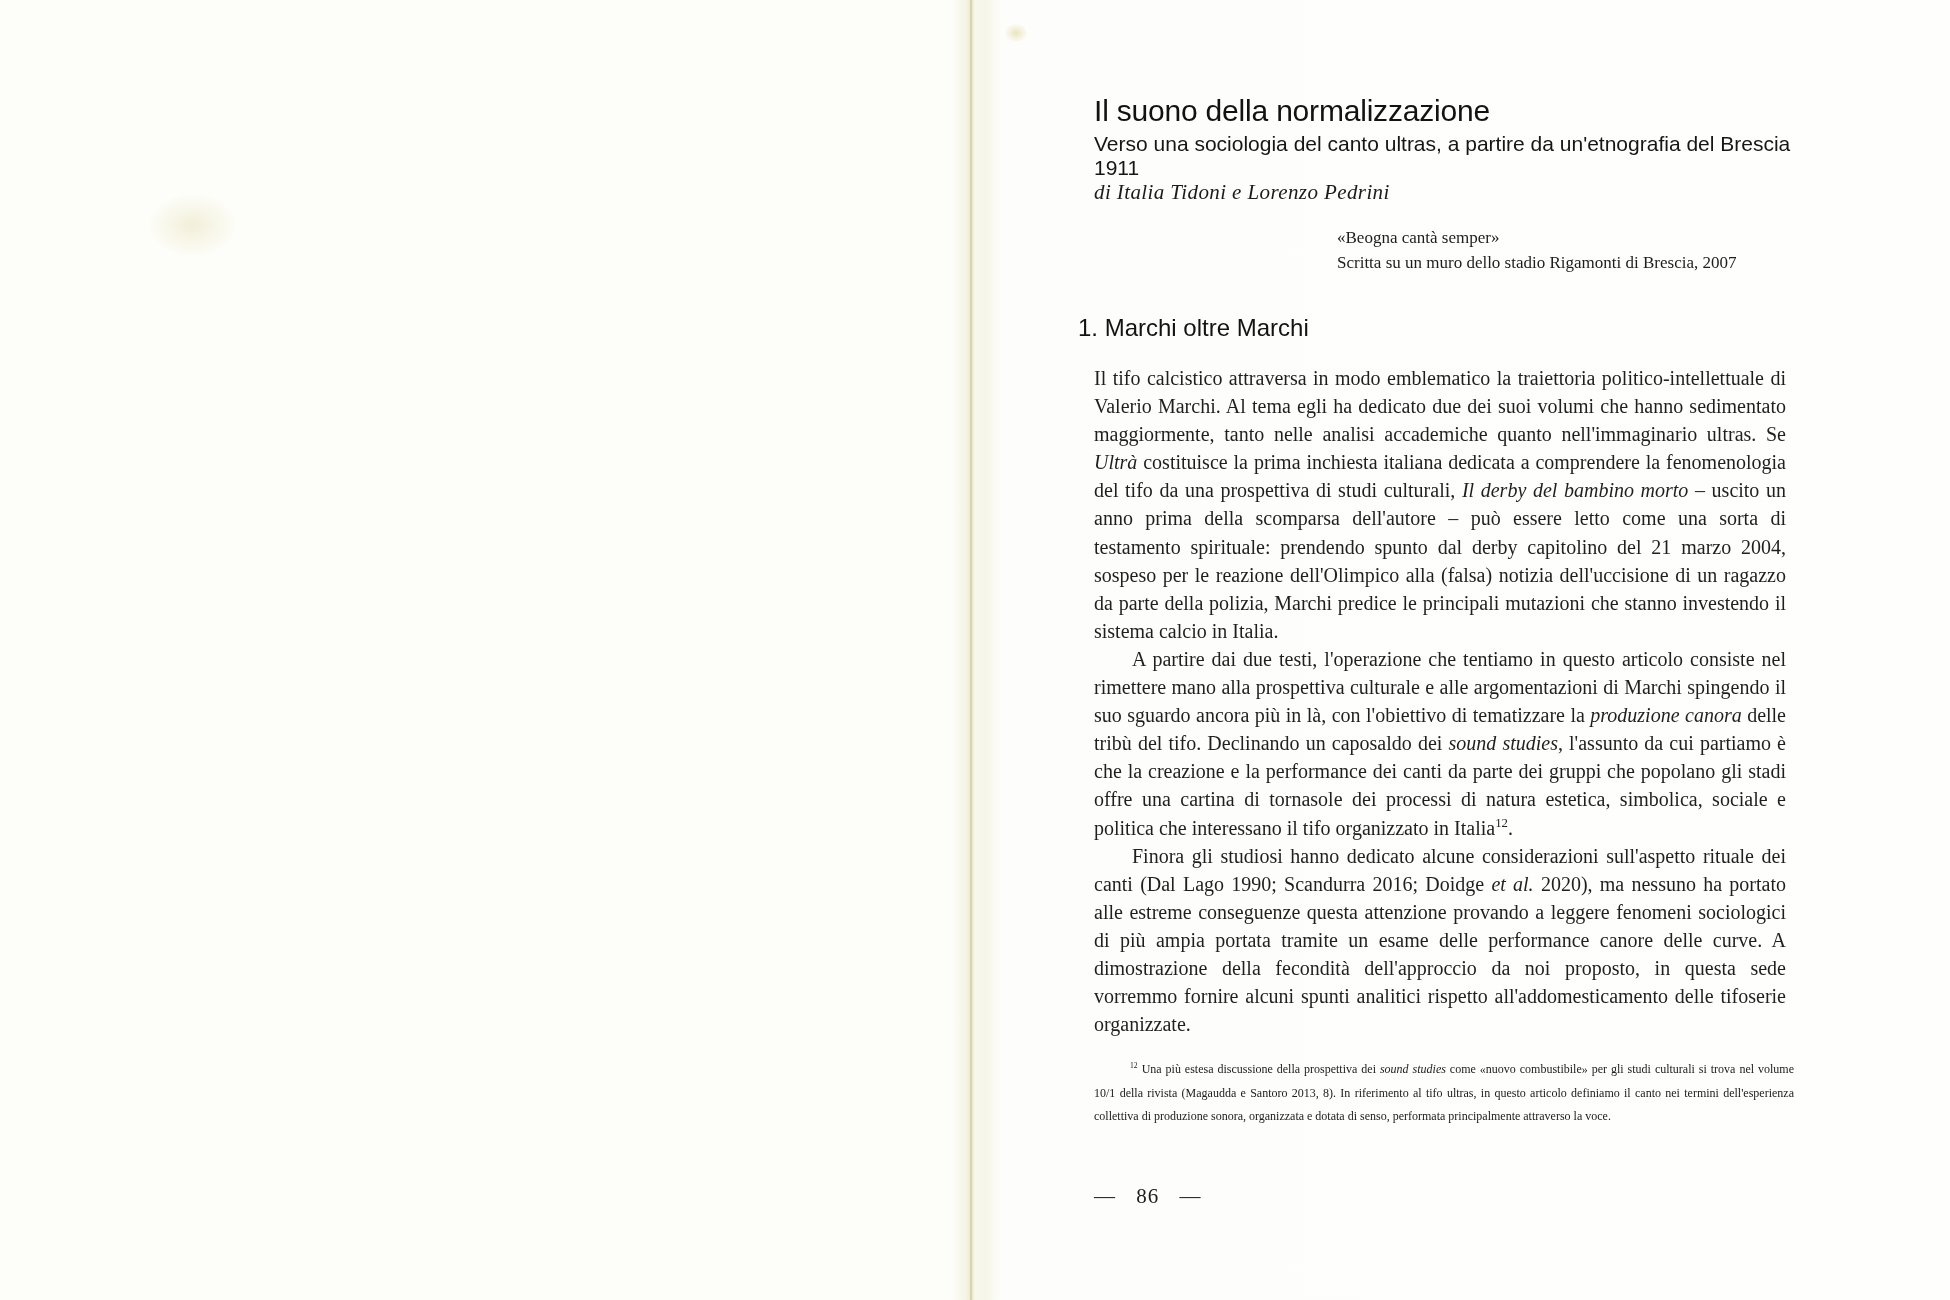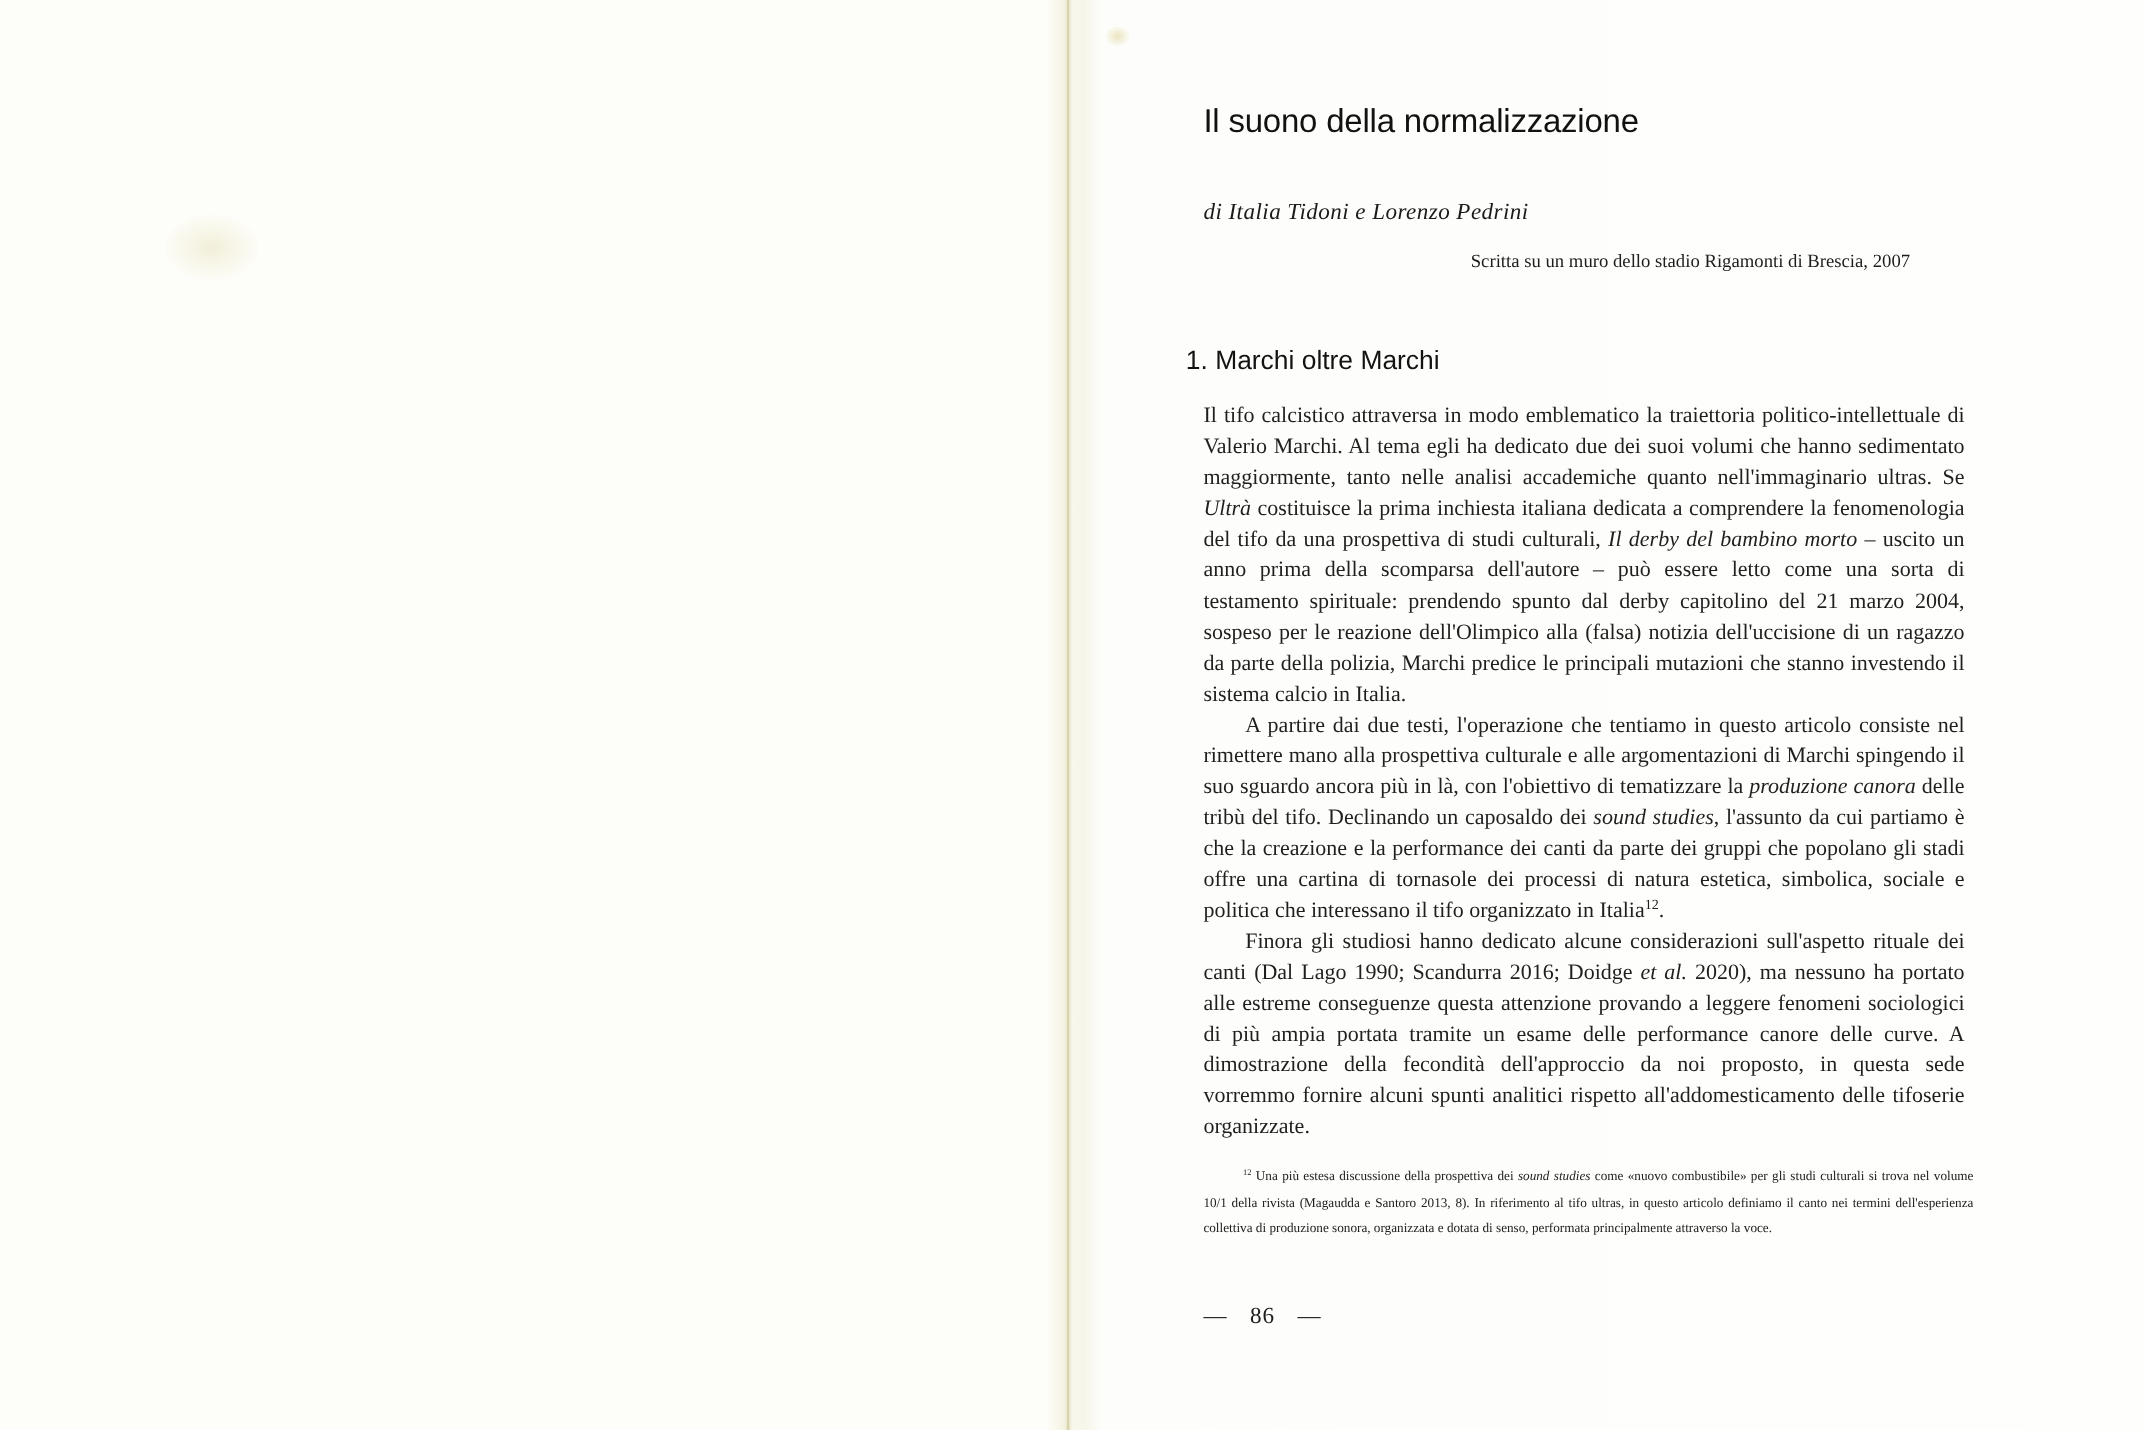--- a/index.html
+++ b/index.html
@@ -165,24 +165,26 @@
 
   <div class="book-spine"></div>
   <div class="spine-line"></div>
   <div class="smudge-dot"></div>
 
   <div class="page-right">
 
 
     <div class="article-title">Il suono della normalizzazione</div>
 
+    <div class="article-subtitle">Verso una sociologia del canto ultras, a partire da un'etnografia del Brescia 1911</div>
 
     <div class="byline">di Italia Tidoni e Lorenzo Pedrini</div>
 
     <div class="epigraph">
+      <div>«Beogna cantà semper»</div>
       <div>Scritta su un muro dello stadio Rigamonti di Brescia, 2007</div>
     </div>
 
     <div class="section-heading">1. Marchi oltre Marchi</div>
 
     <div class="body-text">
       <p><span>Il tifo calcistico attraversa in modo emblematico la traiettoria politico-intellettuale di Valerio Marchi. Al tema egli ha dedicato due dei suoi volumi che hanno sedimentato maggiormente, tanto nelle analisi accademiche quanto nell'immaginario ultras. Se </span><span class="ital">Ultrà</span><span> costituisce la prima inchiesta italiana dedicata a comprendere la fenomenologia del tifo da una prospettiva di studi culturali, </span><span class="ital">Il derby del bambino morto</span><span> – uscito un anno prima della scomparsa dell'autore – può essere letto come una sorta di testamento spirituale: prendendo spunto dal derby capitolino del 21 marzo 2004, sospeso per le reazione dell'Olimpico alla (falsa) notizia dell'uccisione di un ragazzo da parte della polizia, Marchi predice le principali mutazioni che stanno investendo il sistema calcio in Italia.</span></p>
       <p class="indent"><span>A partire dai due testi, l'operazione che tentiamo in questo articolo consiste nel rimettere mano alla prospettiva culturale e alle argomentazioni di Marchi spingendo il suo sguardo ancora più in là, con l'obiettivo di tematizzare la </span><span class="ital">produzione canora</span><span> delle tribù del tifo. Declinando un caposaldo dei </span><span class="ital">sound studies</span><span>, l'assunto da cui partiamo è che la creazione e la performance dei canti da parte dei gruppi che popolano gli stadi offre una cartina di tornasole dei processi di natura estetica, simbolica, sociale e politica che interessano il tifo organizzato in Italia</span><sup>12</sup><span>.</span></p>
       <p class="indent"><span>Finora gli studiosi hanno dedicato alcune considerazioni sull'aspetto rituale dei canti (Dal Lago 1990; Scandurra 2016; Doidge </span><span class="ital">et al.</span><span> 2020), ma nessuno ha portato alle estreme conseguenze questa attenzione provando a leggere fenomeni sociologici di più ampia portata tramite un esame delle performance canore delle curve. A dimostrazione della fecondità dell'approccio da noi proposto, in questa sede vorremmo fornire alcuni spunti analitici rispetto all'addomesticamento delle tifoserie organizzate.</span></p>
     </div>

